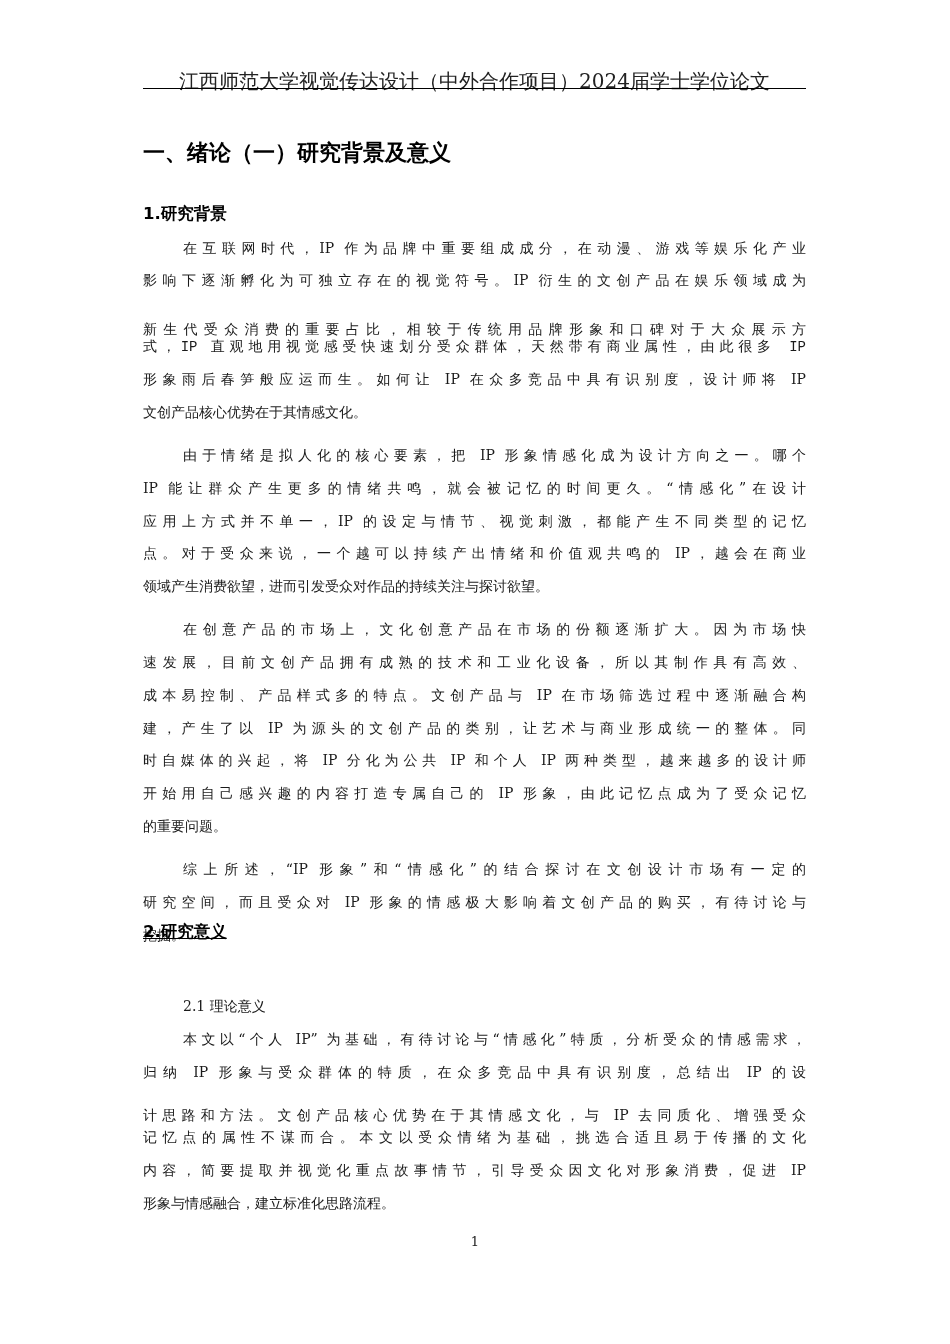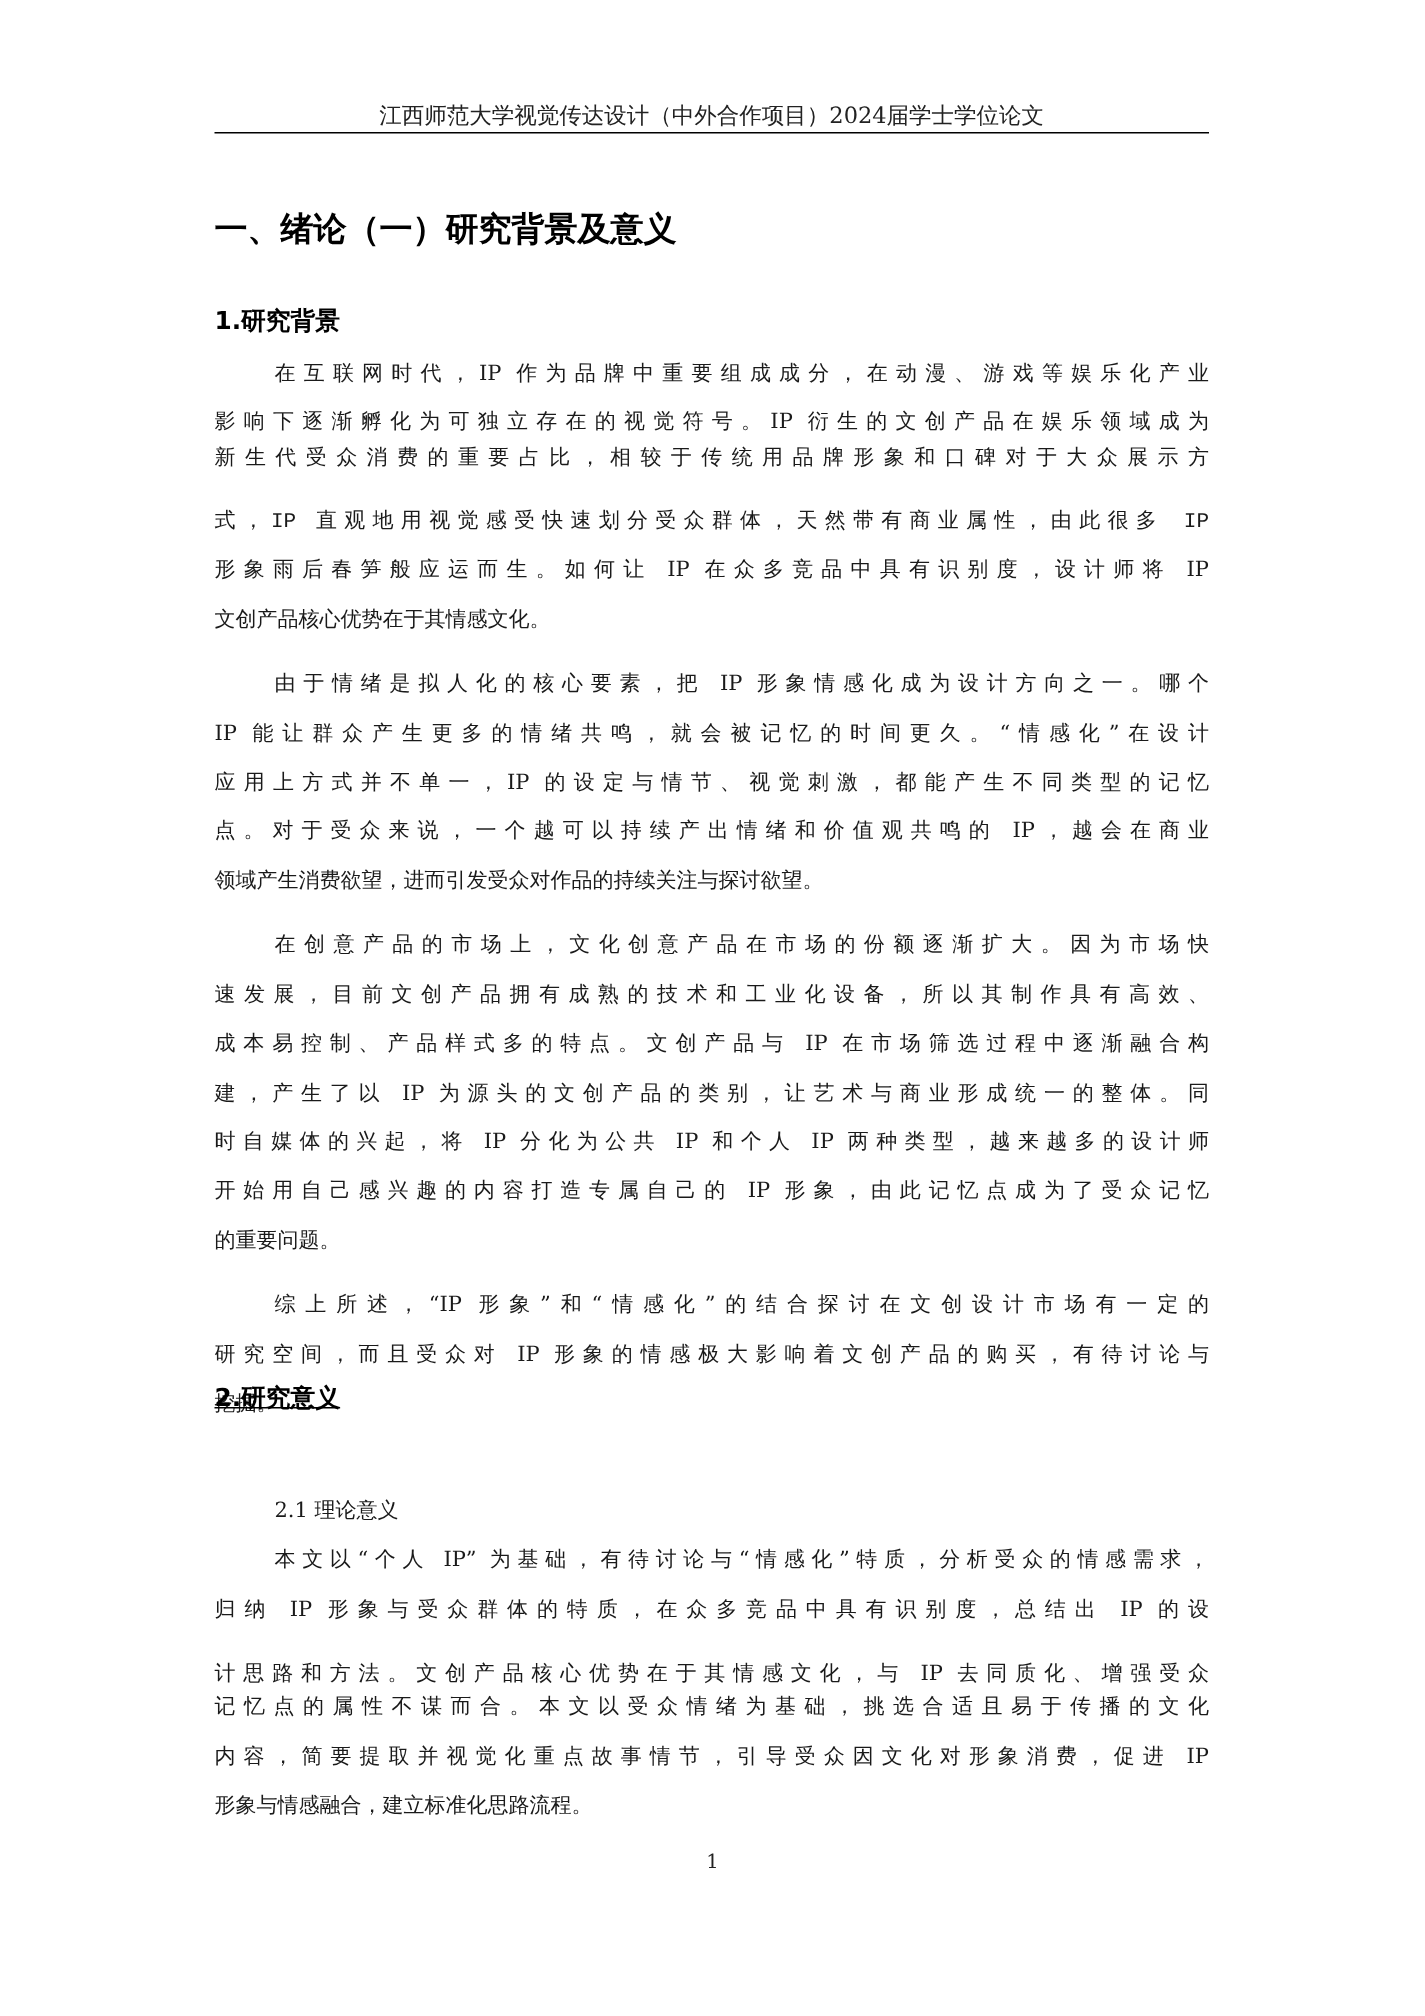--- a/index.html
+++ b/index.html
@@ -1,19 +1,19 @@
 <!DOCTYPE html>
 <html><head>
   <meta charset="utf-8">
   <style>
     html, body { margin: 0; padding: 0; background: #ffffff; }
     body { width: 950px; height: 1344px; position: relative; overflow: hidden;
            font-family: "DejaVu Serif", "Liberation Serif", serif; color: #111; }
     .header-text { position: absolute; left: 143px; width: 663px; top: 68px;
-                   text-align: center; font-size: 15px; letter-spacing: 0px; color: #222; }
+                   text-align: center; font-size: 20px; letter-spacing: 0px; color: #222; }
     .header-rule { position: absolute; left: 143px; width: 663px; top: 88px;
                    height: 0; border-top: 1.5px solid #000; }
     .h1 { position: absolute; left: 143px; top: 138px; font-size: 22px; font-weight: bold;
           font-family: "DejaVu Sans", "Liberation Sans", sans-serif; color: #000; }
     .h2 { position: absolute; left: 143px; font-size: 16.5px; font-weight: bold;
           font-family: "DejaVu Sans", "Liberation Sans", sans-serif; color: #000; }
     .line { position: absolute; left: 143px; width: 663px; font-size: 14px;
             white-space: nowrap; color: #1a1a1a; text-align: justify; text-align-last: justify; }
     .line.last { text-align-last: left; }
     .line.indent { left: 183px; width: 623px; }
@@ -27,21 +27,21 @@
   <div class="header-text">江西师范大学视觉传达设计（中外合作项目）2024届学士学位论文</div>
   <div class="header-rule"></div>
 
   <div class="h1">一、绪论（一）研究背景及意义</div>
 
   <div class="h2" style="top:203px;">1.研究背景</div>
 
   <div>
     <div class="line indent" style="top:240px;">在互联网时代，IP 作为品牌中重要组成成分，在动漫、游戏等娱乐化产业</div>
     <div class="line" style="top:272px;">影响下逐渐孵化为可独立存在的视觉符号。IP 衍生的文创产品在娱乐领域成为</div>
-    <div class="line" style="top:296px;">新生代受众消费的重要占比，相较于传统用品牌形象和口碑对于大众展示方</div>
+    <div class="line" style="top:321px;">新生代受众消费的重要占比，相较于传统用品牌形象和口碑对于大众展示方</div>
     <div class="line" style="top:338px;font-family:Liberation Mono, monospace;">式，IP 直观地用视觉感受快速划分受众群体，天然带有商业属性，由此很多 IP</div>
     <div class="line" style="top:371px;">形象雨后春笋般应运而生。如何让 IP 在众多竞品中具有识别度，设计师将 IP</div>
     <div class="line last" style="top:404px;">文创产品核心优势在于其情感文化。</div>
   </div>
 
   <div>
     <div class="line indent" style="top:447px;">由于情绪是拟人化的核心要素，把 IP 形象情感化成为设计方向之一。哪个</div>
     <div class="line" style="top:480px;">IP 能让群众产生更多的情绪共鸣，就会被记忆的时间更久。“情感化”在设计</div>
     <div class="line" style="top:513px;">应用上方式并不单一，IP 的设定与情节、视觉刺激，都能产生不同类型的记忆</div>
     <div class="line" style="top:545px;">点。对于受众来说，一个越可以持续产出情绪和价值观共鸣的 IP，越会在商业</div>

